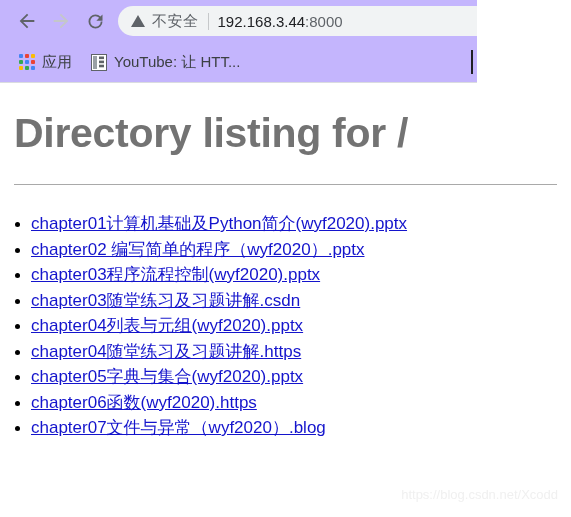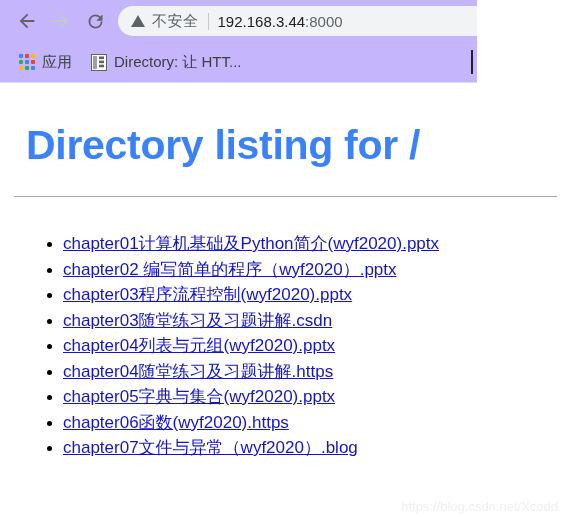--- a/index.html
+++ b/index.html
@@ -139,35 +139,35 @@
   .page {
     padding: 0;
     background: #ffffff;
     position: relative;
     height: 434px;
   }
   h1.page-title {
     font-family: "Liberation Sans", "DejaVu Sans", sans-serif;
     font-size: 41px;
     font-weight: bold;
-    color: #3b82f6;
-    margin: 12px;
+    color: #737373;
+    margin: 0;
     padding: 28px 0 0 14px;
     letter-spacing: -0.3px;
     line-height: 1.1;
   }
   hr.page-rule {
     border: 0;
     border-top: 1px solid #a9a9a9;
     margin: 28px 14px 0 14px;
   }
   ul.file-list {
     list-style: disc;
-    margin: 34px 0 0 0;
-    padding-left: 63px;
+    margin: 26px 0 0 0;
+    padding-left: 31px;
   }
   ul.file-list li {
     margin: 0;
     padding: 0;
     line-height: 25.5px;
   }
   ul.file-list li a {
     color: #1a0dab;
     color: #1414cc;
     text-decoration: underline;
@@ -252,21 +252,21 @@
     <div class="bookmark">
       <span class="bm-icon">
         <svg width="16" height="17" viewBox="0 0 16 17">
           <rect x="0.5" y="0.5" width="15" height="16" fill="#ffffff" stroke="#5f6368"></rect>
           <rect x="2" y="2" width="4" height="13" fill="#9aa0a6"></rect>
           <rect x="8" y="2.5" width="5" height="2.6" fill="#5f6368"></rect>
           <rect x="8" y="6.6" width="5" height="2.6" fill="#5f6368"></rect>
           <rect x="8" y="10.7" width="5" height="2.6" fill="#5f6368"></rect>
         </svg>
       </span>
-      <span class="bm-label">Directory: 让 HTT...</span>
+      <span class="bm-label">YouTube: 让 HTT...</span>
     </div>
 
     <span class="bar-cursor"></span>
   </div>
 
   <div class="chrome-divider"></div>
 </div>
 
 <div class="page">
   <h1 class="page-title">Directory listing for /</h1>

